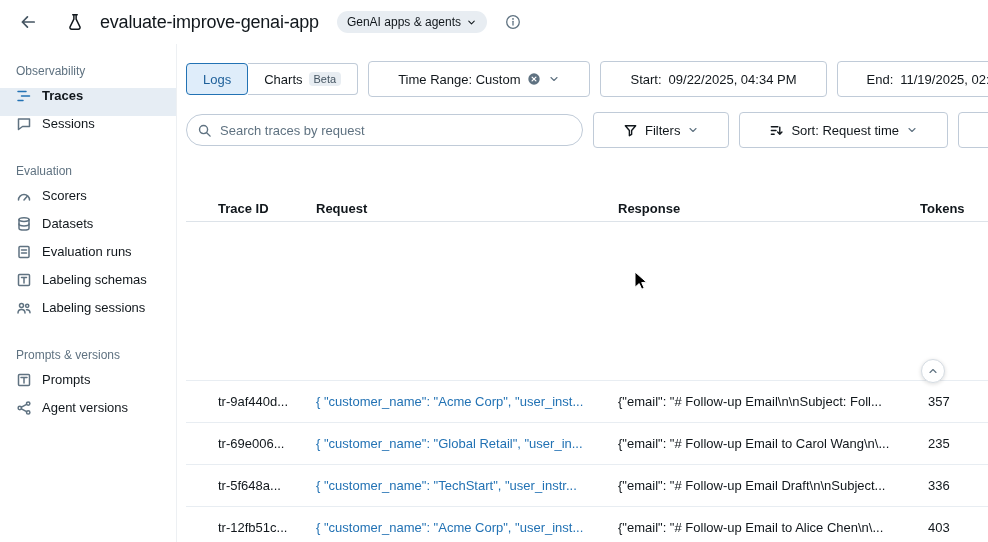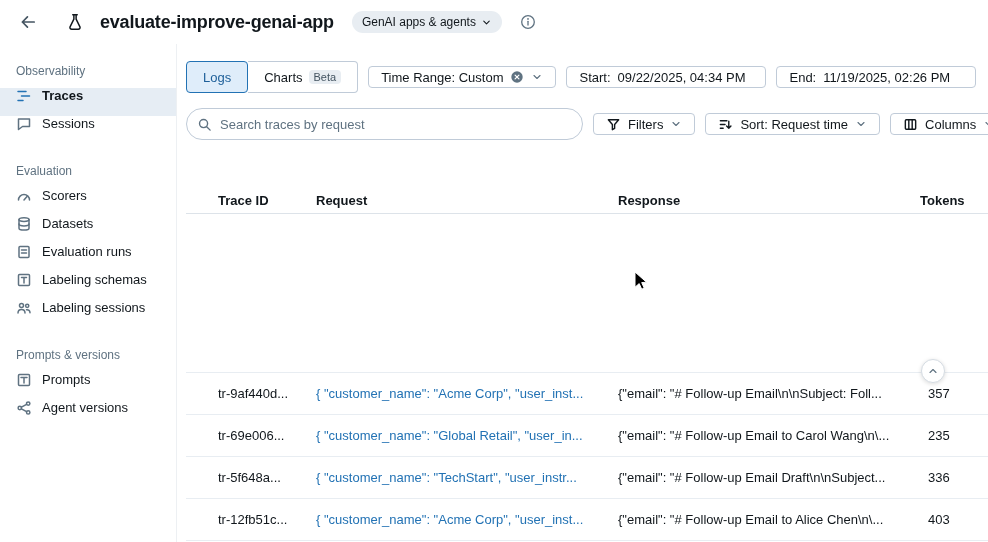--- a/index.html
+++ b/index.html
@@ -12,38 +12,38 @@
     color: #11171C;
     font-size: 13px;
   }
   svg { display:block; }
   .stroke-ic { stroke: currentColor; fill: none; stroke-width: 1.5; stroke-linecap: round; stroke-linejoin: round; }
 
   
   .topbar { height: 44px; display: flex; align-items: center; padding: 0 14px; gap: 10px; }
   .icon-btn { width: 28px; height: 28px; border: none; background: transparent; display: flex; align-items: center; justify-content: center; cursor: pointer; color:#445461; }
   .exp-icon { color:#11171C; margin-left: 14px; }
-  .page-title { font-size: 18px; font-weight: 700; margin-left: 6px; letter-spacing: -0.2px; }
+  .page-title { font-size: 18px; font-weight: 400; margin-left: 6px; letter-spacing: -0.2px; }
   .env-badge { margin-left: 8px; display: inline-flex; align-items: center; gap: 5px; background: #E8EDF2; border: none; border-radius: 12px; padding: 4px 10px; font-size: 12px; color: #11171C; cursor: pointer; font-family: inherit; }
   .info-ic { margin-left: 8px; color: #5F7281; cursor: pointer; }
 
   
   .sidebar { position: absolute; top: 44px; left: 0; width: 177px; bottom: 0; border-right: 1px solid #EDF0F3; background:#fff; }
   .section-label { padding: 20px 16px 10px; font-size: 12px; color: #5F7281; }
   .nav-item { height: 28px; display: flex; gap: 10px; padding: 0 16px; font-size: 13px; color: #11171C; cursor: pointer; }
   .nav-item .nav-ic { color: #5F7281; flex: none; }
   .nav-item.active { background: #E6EDF4; font-weight: 700; }
   .nav-item.active .nav-ic { color: #2272B4; }
 
   
   .main { position: absolute; top: 44px; left: 177px; width: 860px; height: 498px; }
   .row1 { display: flex; gap: 10px; margin: 17px 0 0 9px; align-items: center; }
   .row2 { display: flex; gap: 10px; margin: 15px 0 0 9px; align-items: center; }
 
-  .btn { display: inline-flex; align-items: center; gap: 7px; height: 22px; padding: 0 12px; border: 1px solid #C0CBD8; border-radius: 4px; background: #fff; font-size: 13px; color: #11171C; cursor: pointer; font-family: inherit; white-space: nowrap; flex: none; }
+  .btn { display: inline-flex; align-items: center; gap: 7px; height: 36px; padding: 0 29px; border: 1px solid #C0CBD8; border-radius: 4px; background: #fff; font-size: 13px; color: #11171C; cursor: pointer; font-family: inherit; white-space: nowrap; flex: none; }
   .btn .chev { color: #5F7281; }
 
   .seg { display: inline-flex; height: 32px; flex: none; }
   .seg-btn { display: inline-flex; align-items: center; gap: 6px; padding: 0 16px; border: 1px solid #C0CBD8; background: #fff; font-size: 13px; cursor: pointer; font-family: inherit; color:#11171C;text-align:center; }
   .seg-btn.active { background: #DFEDFA; border-color: #2272B4; color: #1D5F99; border-radius: 4px; position: relative; z-index: 1; font-weight: 400; }
   .seg-btn.right { border-left: none; border-radius: 0 4px 4px 0; }
   .beta-badge { font-size: 11px; background: #E8EDF2; color: #445461; border-radius: 4px; padding: 1px 5px; }
 
   .search-box { display: flex; align-items: center; gap: 8px; width: 397px; height: 32px; border: 1px solid #C0CBD8; border-radius: 16px; padding: 0 10px; background:#fff; flex:none; }
   .search-box input { border: none; outline: none; flex: 1; font-size: 13px; font-family: inherit; color: #11171C; background: transparent; }

